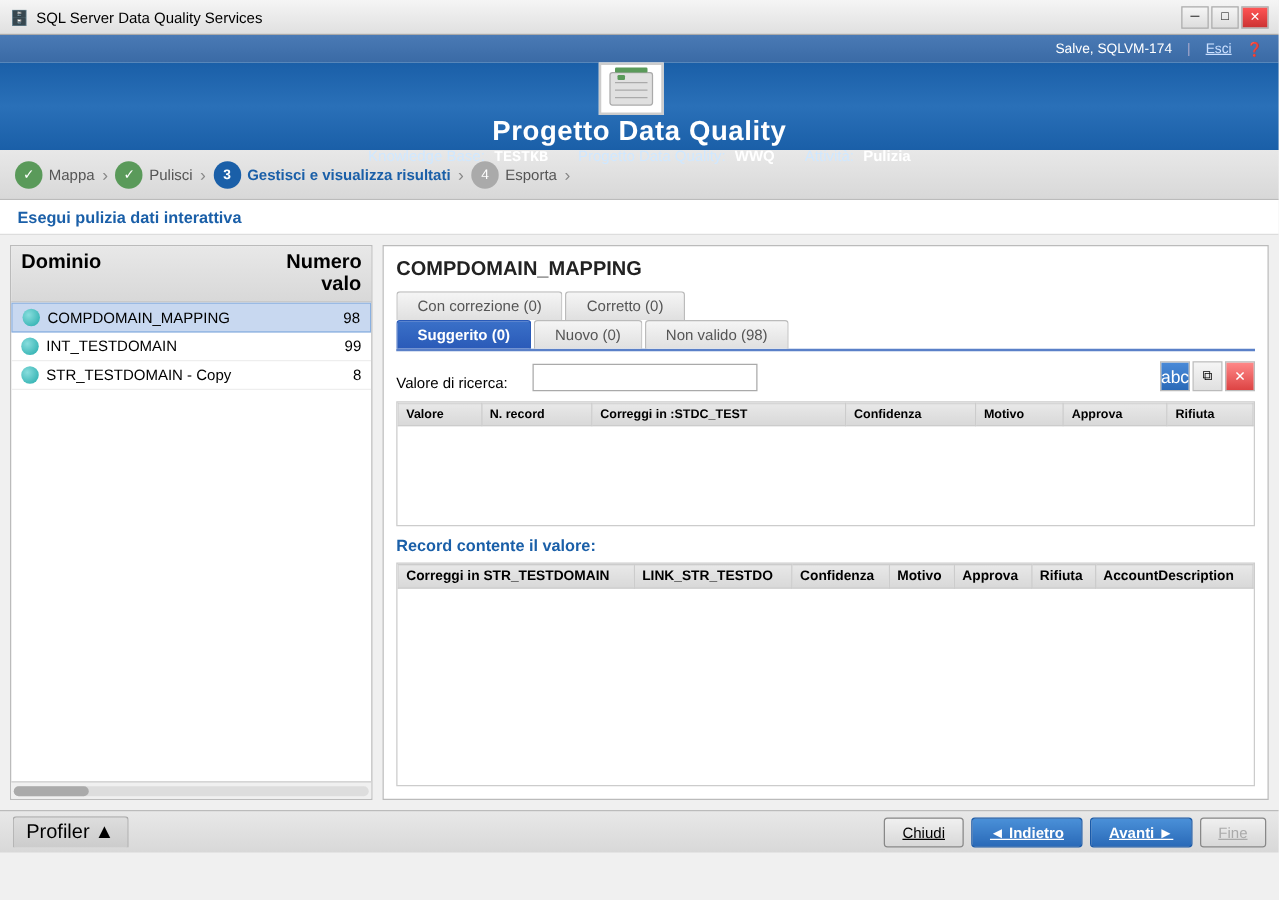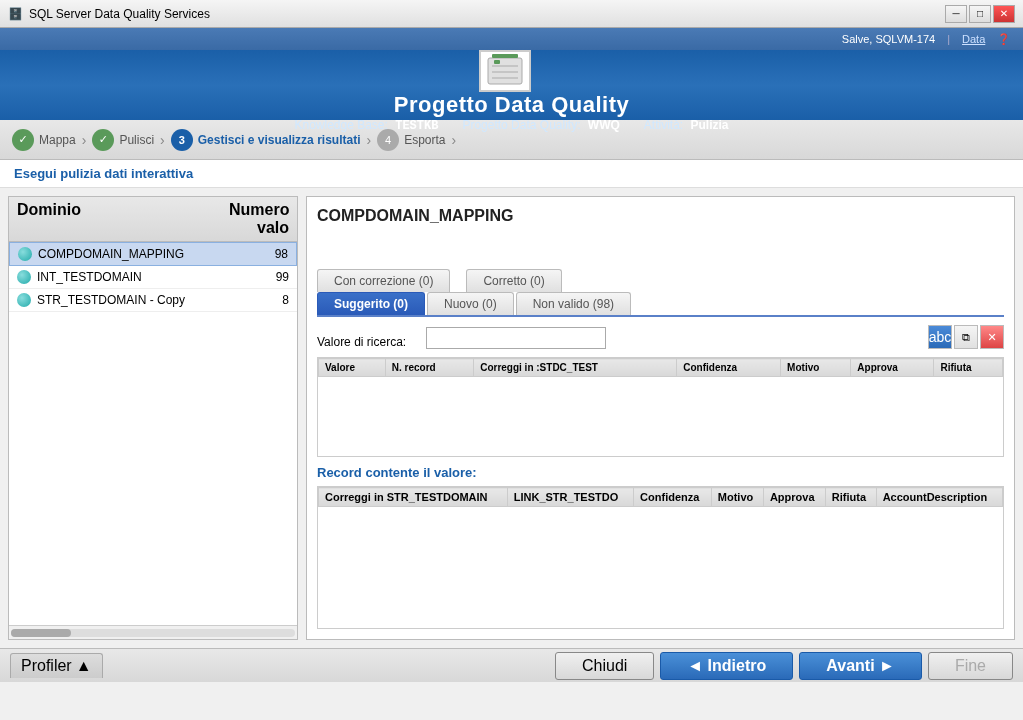--- a/index.html
+++ b/index.html
@@ -311,29 +311,30 @@
       display: flex;
       align-items: flex-start;
       gap: 4px;
     }
     .nav-buttons {
       display: flex;
       gap: 6px;
       margin-left: auto;
     }
     .nav-btn {
-      padding: 4px 26px;
+      padding: 4px 14px;
       border: 1px solid #888;
       background: linear-gradient(to bottom, #f0f0f0, #d8d8d8);
       cursor: pointer;
-      font-size: 16px;
+      font-size: 12px;
       border-radius: 3px;
       display: flex;
       align-items: center;
       gap: 4px;
+      text-decoration: underline;
     }
     .nav-btn.primary {
       background: linear-gradient(to bottom, #4a90d8, #2a6ab8);
       color: white;
       border-color: #1a5aa8;
       font-weight: bold;
     }
     .nav-btn.disabled {
       color: #aaa;
       cursor: default;
@@ -350,21 +351,21 @@
   <div class="title-bar-right">
     <button class="title-btn">─</button>
     <button class="title-btn">□</button>
     <button class="title-btn close">✕</button>
   </div>
 </div>
 
 <div class="info-bar">
   <span>Salve, SQLVM-174</span>
   <span class="info-bar-separator">|</span>
-  <a>Data</a>
+  <a>Esci</a>
   <span style="cursor:pointer;">❓</span>
 </div>
 
 <div class="app-header">
   <div class="app-logo">
     <svg width="38" height="38" viewBox="0 0 38 38">
       <rect x="2" y="6" width="34" height="26" rx="2" fill="#e0e0e0" stroke="#aaa"></rect>
       <rect x="6" y="2" width="26" height="4" rx="1" fill="#5a9a5a"></rect>
       <line x1="6" y1="14" x2="32" y2="14" stroke="#aaa" stroke-width="1"></line>
       <line x1="6" y1="20" x2="32" y2="20" stroke="#aaa" stroke-width="1"></line>
@@ -443,21 +444,21 @@
     <div class="left-panel-scrollbar">
       <div class="scrollbar-track">
         <div class="scrollbar-thumb"></div>
       </div>
     </div>
   </div>
 
   <div class="right-panel">
     <div class="right-panel-title">COMPDOMAIN_MAPPING</div>
 
-    <div style="display:flex; gap:16px; margin-bottom:0;margin-top:36px;">
+    <div style="display:flex; gap:2px; margin-bottom:0;">
       <div class="tab">
         <span>Con correzione (0)</span>
       </div>
       <div class="tab">
         <span>Corretto (0)</span>
       </div>
     </div>
 
     <div style="display:flex; gap:2px; border-bottom: 2px solid #5a80c8; margin-bottom:8px;">
       <div class="tab active">

